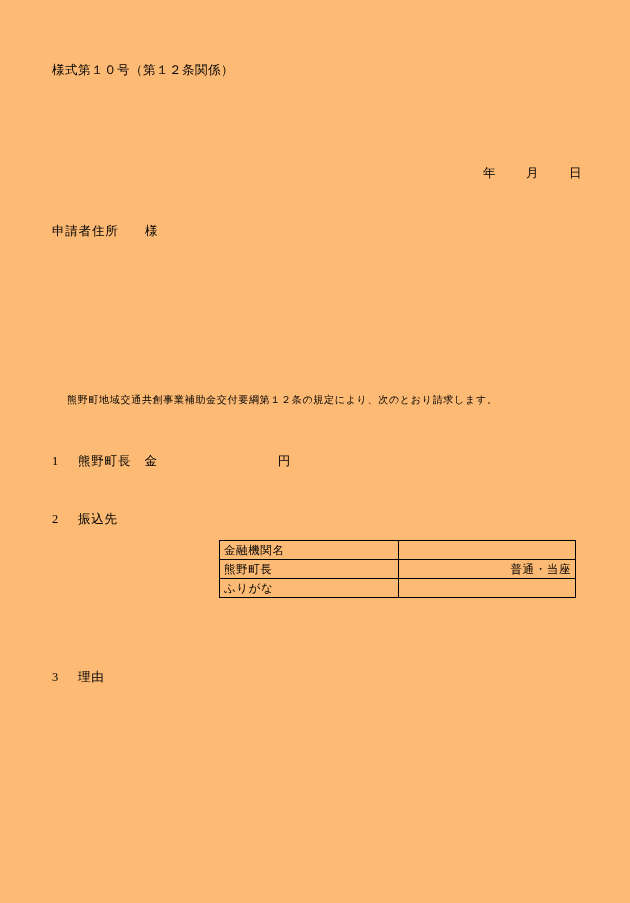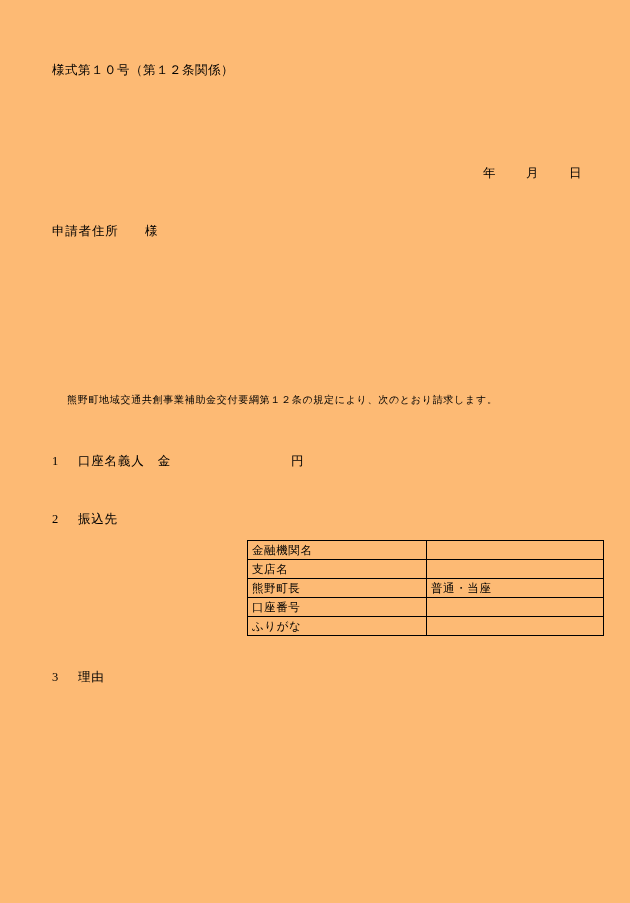--- a/index.html
+++ b/index.html
@@ -97,34 +97,33 @@
   .item-2 { left: 52px; top: 511px; }
   .item-3 { left: 52px; top: 669px; }
 
   table.bank {
     position: absolute;
     left: 219px;
     top: 540px;
     border-collapse: collapse;
     font-size: 11.5px;
     letter-spacing: 0.6px;
-    margin-left: 28px;
   }
   table.bank td {
     border: 1px solid #000000;
     height: 16px;
     padding: 1px 4px;
     vertical-align: middle;
   }
   table.bank td.label {
     width: 170px;
   }
   table.bank td.value {
     width: 168px;
-    text-align: left;
+    text-align: right;
     border-radius: 6px;
   }
 </style>
 </head>
 <body>
 
 <div class="page">
 
   <div class="form-no">様式第１０号（第１２条関係）</div>
 
@@ -132,44 +131,36 @@
   <div class="date-line">
     <span>年</span><span class="sp"></span><span>月</span><span class="sp"></span><span>日</span>
   </div>
 
   <div class="addressee">申請者住所　　様</div>
 
 
   <div class="body-text">熊野町地域交通共創事業補助金交付要綱第１２条の規定により、次のとおり請求します。</div>
 
   <div class="item item-1">
-    <span class="num">1</span><span>口座名義人　金</span><span class="amount-gap"></span><span>円</span>
+    <span class="num">1</span><span>熊野町長　金</span><span class="amount-gap"></span><span>円</span>
   </div>
 
   <div class="item item-2">
     <span class="num">2</span><span>振込先</span>
   </div>
 
   <table class="bank">
     <tbody>
       <tr>
         <td class="label">金融機関名</td>
         <td class="value"></td>
       </tr>
       <tr>
-        <td class="label">支店名</td>
-        <td class="value"></td>
-      </tr>
-      <tr>
         <td class="label">熊野町長</td>
         <td class="value">普通・当座</td>
-      </tr>
-      <tr>
-        <td class="label">口座番号</td>
-        <td class="value"></td>
       </tr>
       <tr>
         <td class="label">ふりがな</td>
         <td class="value"></td>
       </tr>
     </tbody>
   </table>
 
   <div class="item item-3">
     <span class="num">3</span><span>理由</span>

